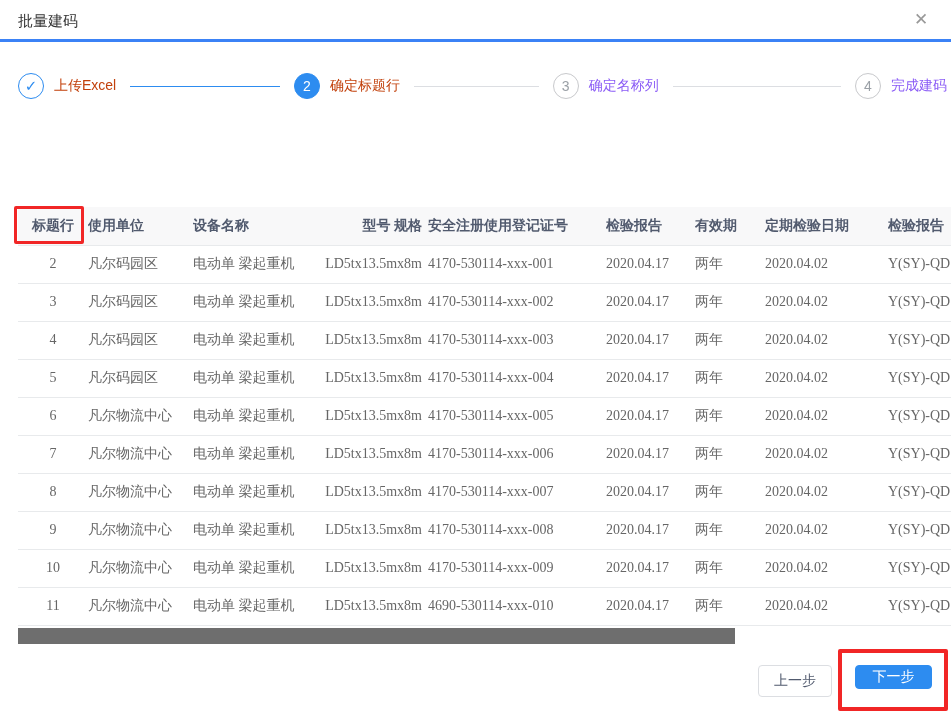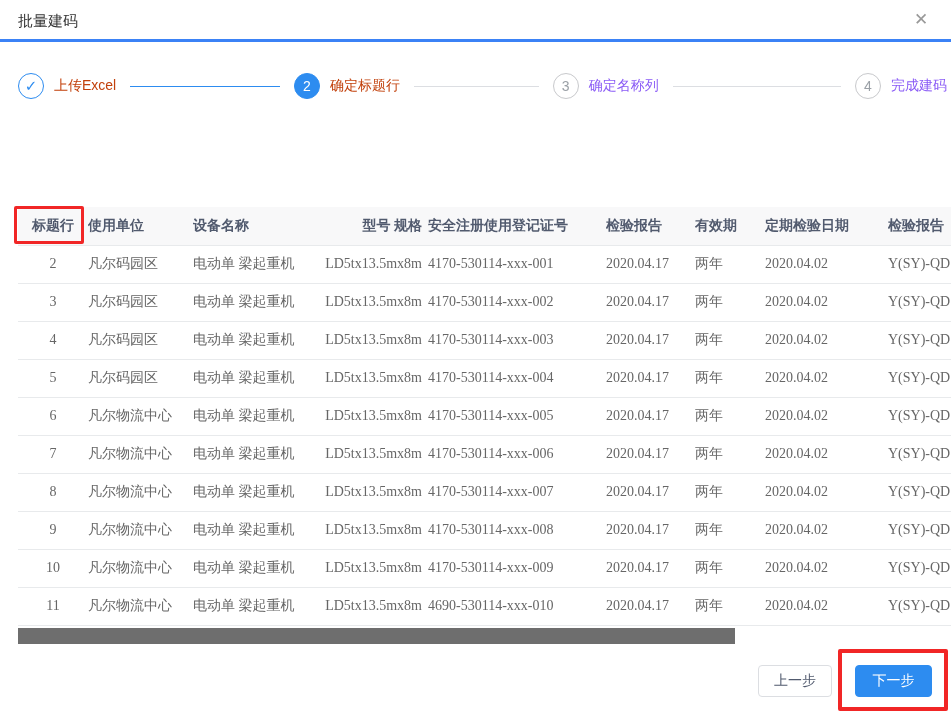--- a/index.html
+++ b/index.html
@@ -65,21 +65,21 @@
   th:nth-child(9), td:nth-child(9) { width:136px; }
 
   
   .hscroll-thumb { position:absolute; left:18px; top:628px; width:717px; height:16px;
     background:#6e6e6e; cursor:pointer; }
 
   
   .btn-prev { position:absolute; left:758px; top:665px; width:74px; height:32px;
     background:#fff; border:1px solid #dcdee2; border-radius:4px; font-size:14px;
     color:#515a6e; cursor:pointer; font-family:inherit; }
-  .btn-next { position:absolute; left:855px; top:665px; width:77px; height:32px;
+  .btn-next { position:absolute; left:855px; top:665px; width:77px; height:24px;
     background:#2d8cf0; border:1px solid #2d8cf0; border-radius:4px; font-size:14px;
     color:#fff; cursor:pointer; font-family:inherit; }
 
   
   .annot { position:absolute; border-style:solid; border-color:#f12626;
     background:transparent; pointer-events:none; border-radius:2px; }
   .annot-title-row { left:14px; top:206px; width:70px; height:38px; border-width:3px; }
   .annot-next { left:838px; top:649px; width:110px; height:62px; border-width:4px; }
 </style>
 </head>

